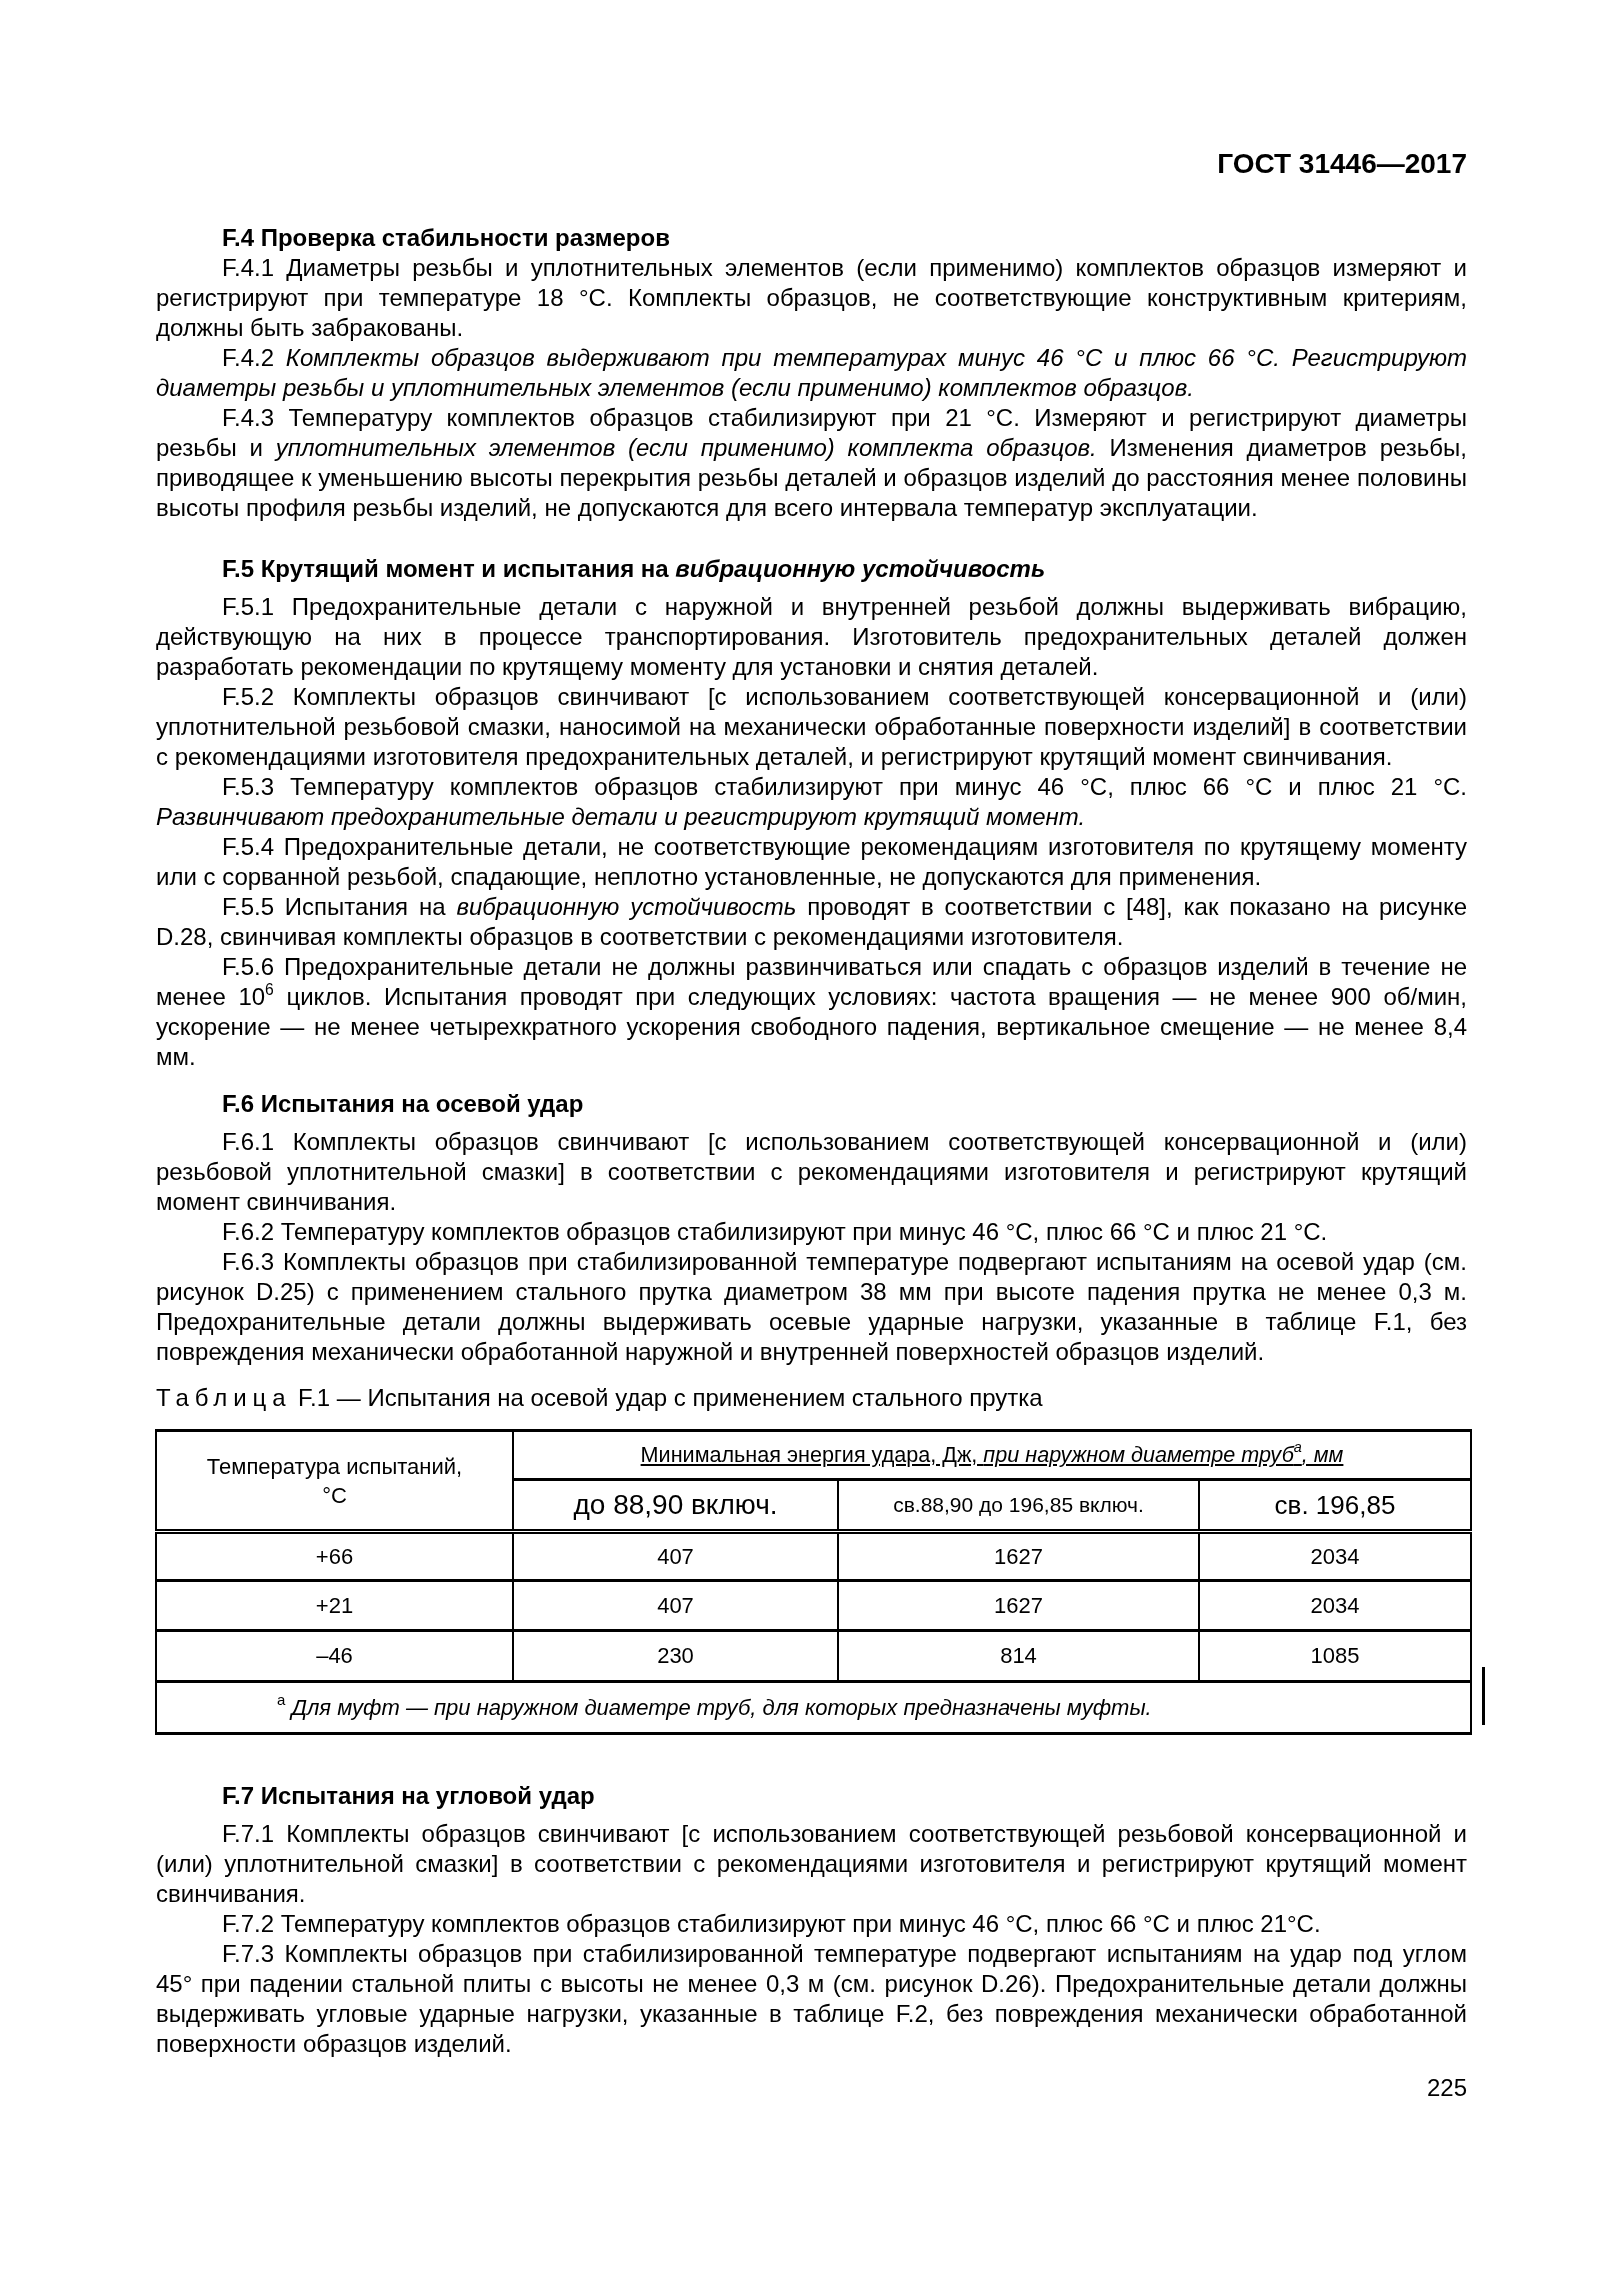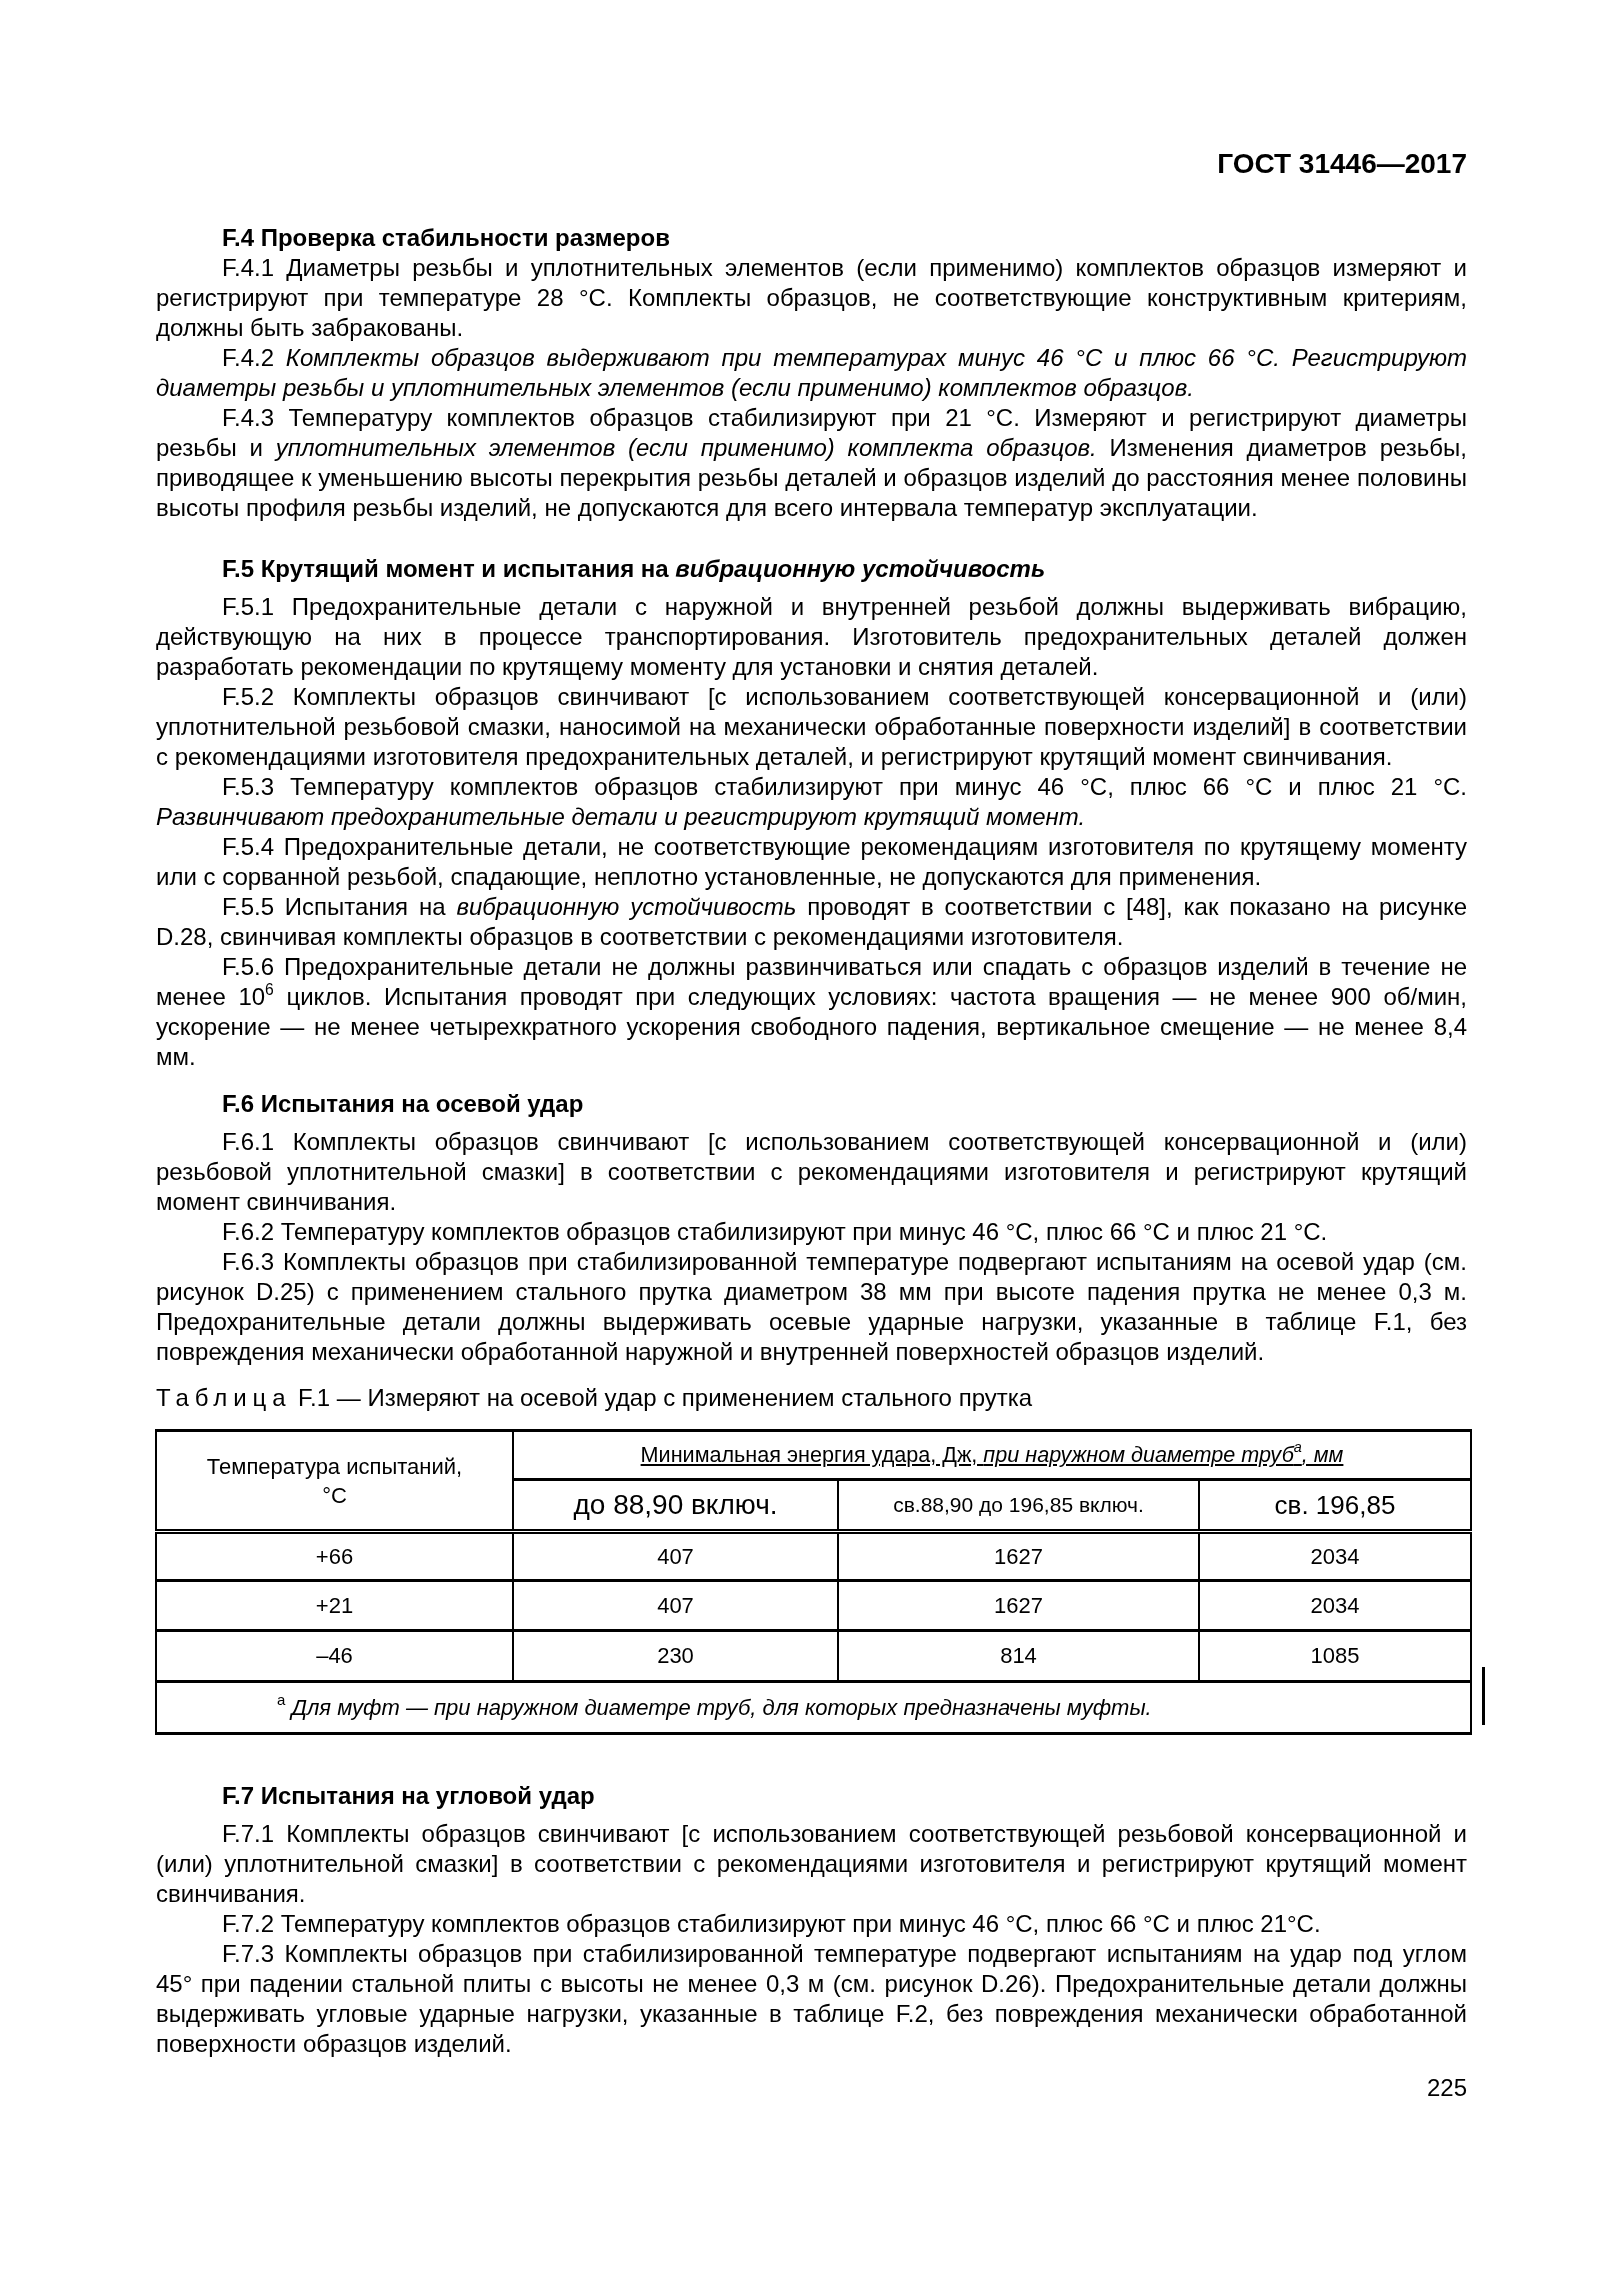--- a/index.html
+++ b/index.html
@@ -22,21 +22,21 @@
   .change-bar { position: absolute; left: 1482px; top: 1667px; width: 3.3px; height: 58px; background: #000; }
   .pg { position: absolute; right: 156px; top: 2074px; font-size: 24px; }
 </style>
 </head>
 <body>
 
 <div class="hdr">ГОСТ 31446—2017</div>
 
 <div class="blk" style="top:223px;">
   <div class="h">F.4  Проверка стабильности размеров</div>
-  <p class="p">F.4.1  Диаметры резьбы и уплотнительных элементов (если применимо) комплектов образцов измеряют и регистрируют при температуре 28 °С. Комплекты образцов, не соответствующие конструктивным критериям, должны быть забракованы.</p>
+  <p class="p">F.4.1  Диаметры резьбы и уплотнительных элементов (если применимо) комплектов образцов измеряют и регистрируют при температуре 18 °С. Комплекты образцов, не соответствующие конструктивным критериям, должны быть забракованы.</p>
   <p class="p"><span>F.4.2 </span><span class="i">Комплекты образцов выдерживают при температурах минус 46 °С и плюс 66 °С. Регистрируют диаметры резьбы и уплотнительных элементов (если применимо) комплектов образцов.</span></p>
   <p class="p"><span>F.4.3  Температуру комплектов образцов стабилизируют при 21 °С. Измеряют и регистрируют диаметры резьбы и </span><span class="i">уплотнительных элементов (если применимо) комплекта образцов.</span><span> Изменения диаметров резьбы, приводящее к уменьшению высоты перекрытия резьбы деталей и образцов изделий до расстояния менее половины высоты профиля резьбы изделий, не допускаются для всего интервала температур эксплуатации.</span></p>
 </div>
 
 <div class="blk" style="top:554px;">
   <div class="h"><span>F.5 Крутящий момент и испытания на </span><span class="i">вибрационную устойчивость</span></div>
   <div style="height:7.9px"></div>
   <p class="p">F.5.1  Предохранительные детали с наружной и внутренней резьбой должны выдерживать вибрацию, действующую на них в процессе транспортирования. Изготовитель предохранительных деталей должен разработать рекомендации по крутящему моменту для установки и снятия деталей.</p>
   <p class="p">F.5.2  Комплекты образцов свинчивают [с использованием соответствующей консервационной и (или) уплотнительной резьбовой смазки, наносимой на механически обработанные поверхности изделий] в соответствии с рекомендациями изготовителя предохранительных деталей, и регистрируют крутящий момент свинчивания.</p>
   <p class="p"><span>F.5.3  Температуру комплектов образцов стабилизируют при минус 46 °С, плюс 66 °С и плюс 21 °С. </span><span class="i">Развинчивают предохранительные детали и регистрируют крутящий момент.</span></p>
@@ -46,21 +46,21 @@
 </div>
 
 <div class="blk" style="top:1089px;">
   <div class="h">F.6  Испытания на осевой удар</div>
   <div style="height:7.9px"></div>
   <p class="p">F.6.1  Комплекты образцов свинчивают [с использованием соответствующей консервационной и (или) резьбовой уплотнительной смазки] в соответствии с рекомендациями изготовителя и регистрируют крутящий момент свинчивания.</p>
   <p class="p">F.6.2  Температуру комплектов образцов стабилизируют при минус 46 °С, плюс 66 °С и плюс 21 °С.</p>
   <p class="p">F.6.3 Комплекты образцов при стабилизированной температуре подвергают испытаниям на осевой удар (см. рисунок D.25) с применением стального прутка диаметром 38 мм при высоте падения прутка не менее 0,3 м. Предохранительные детали должны выдерживать осевые ударные нагрузки, указанные в таблице F.1, без повреждения механически обработанной наружной и внутренней поверхностей образцов изделий.</p>
 </div>
 
-<div class="cap"><span class="sp">Таблица</span><span> F.1 — Измеряют на осевой удар с применением стального прутка</span></div>
+<div class="cap"><span class="sp">Таблица</span><span> F.1 — Испытания на осевой удар с применением стального прутка</span></div>
 
 <table class="t">
   <colgroup>
     <col style="width:357px">
       <col style="width:325px">
       <col style="width:361px">
       <col style="width:272px">
   </colgroup>
   <tbody>
       <tr class="r-top" style="height:49px;">

